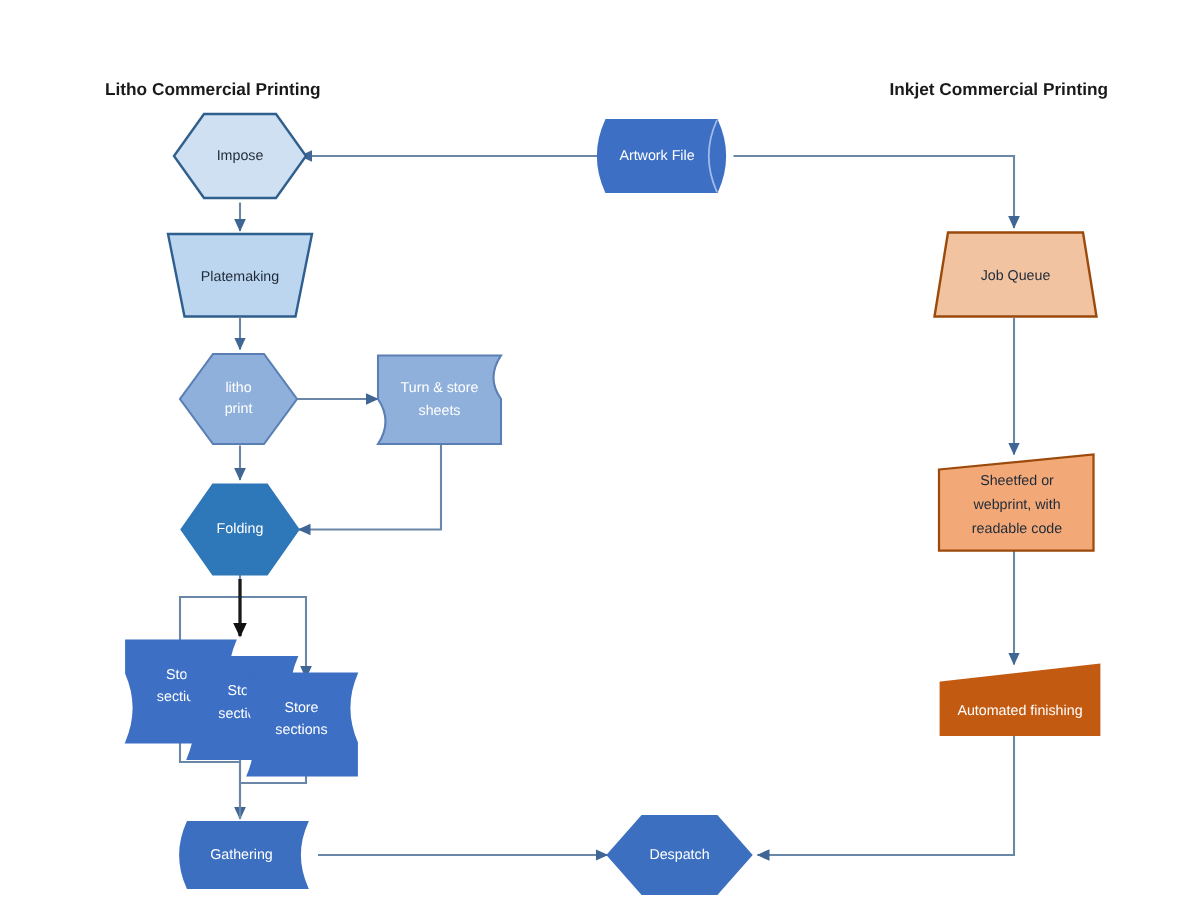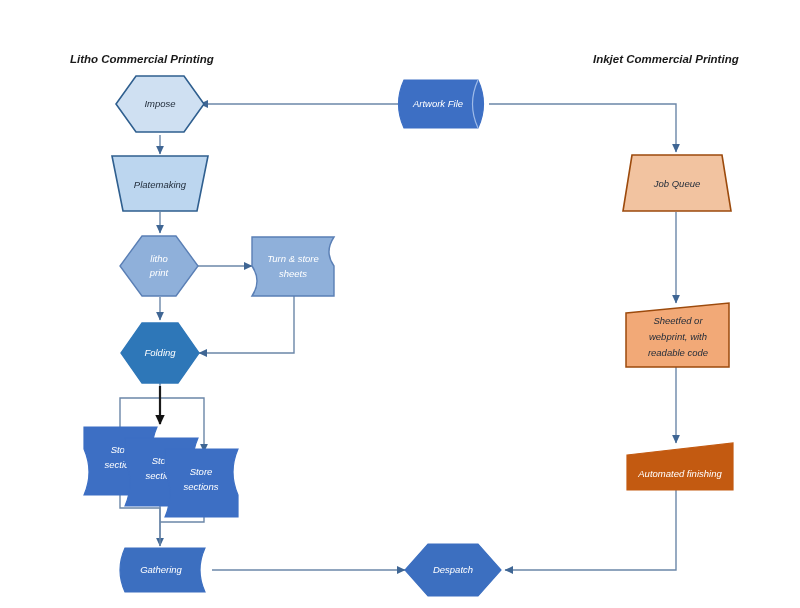--- a/index.html
+++ b/index.html
@@ -7,21 +7,20 @@
     padding: 0;
     background: #ffffff;
   }
   #canvas {
     position: relative;
     width: 800px;
     height: 608px;
     background: #ffffff;
     font-family: "Liberation Sans", sans-serif;
     overflow: hidden;
-    font-style: italic;
   }
   #flow-svg {
     position: absolute;
     left: 0;
     top: 0;
     width: 800px;
     height: 608px;
   }
   .col-heading {
     font-weight: bold;

